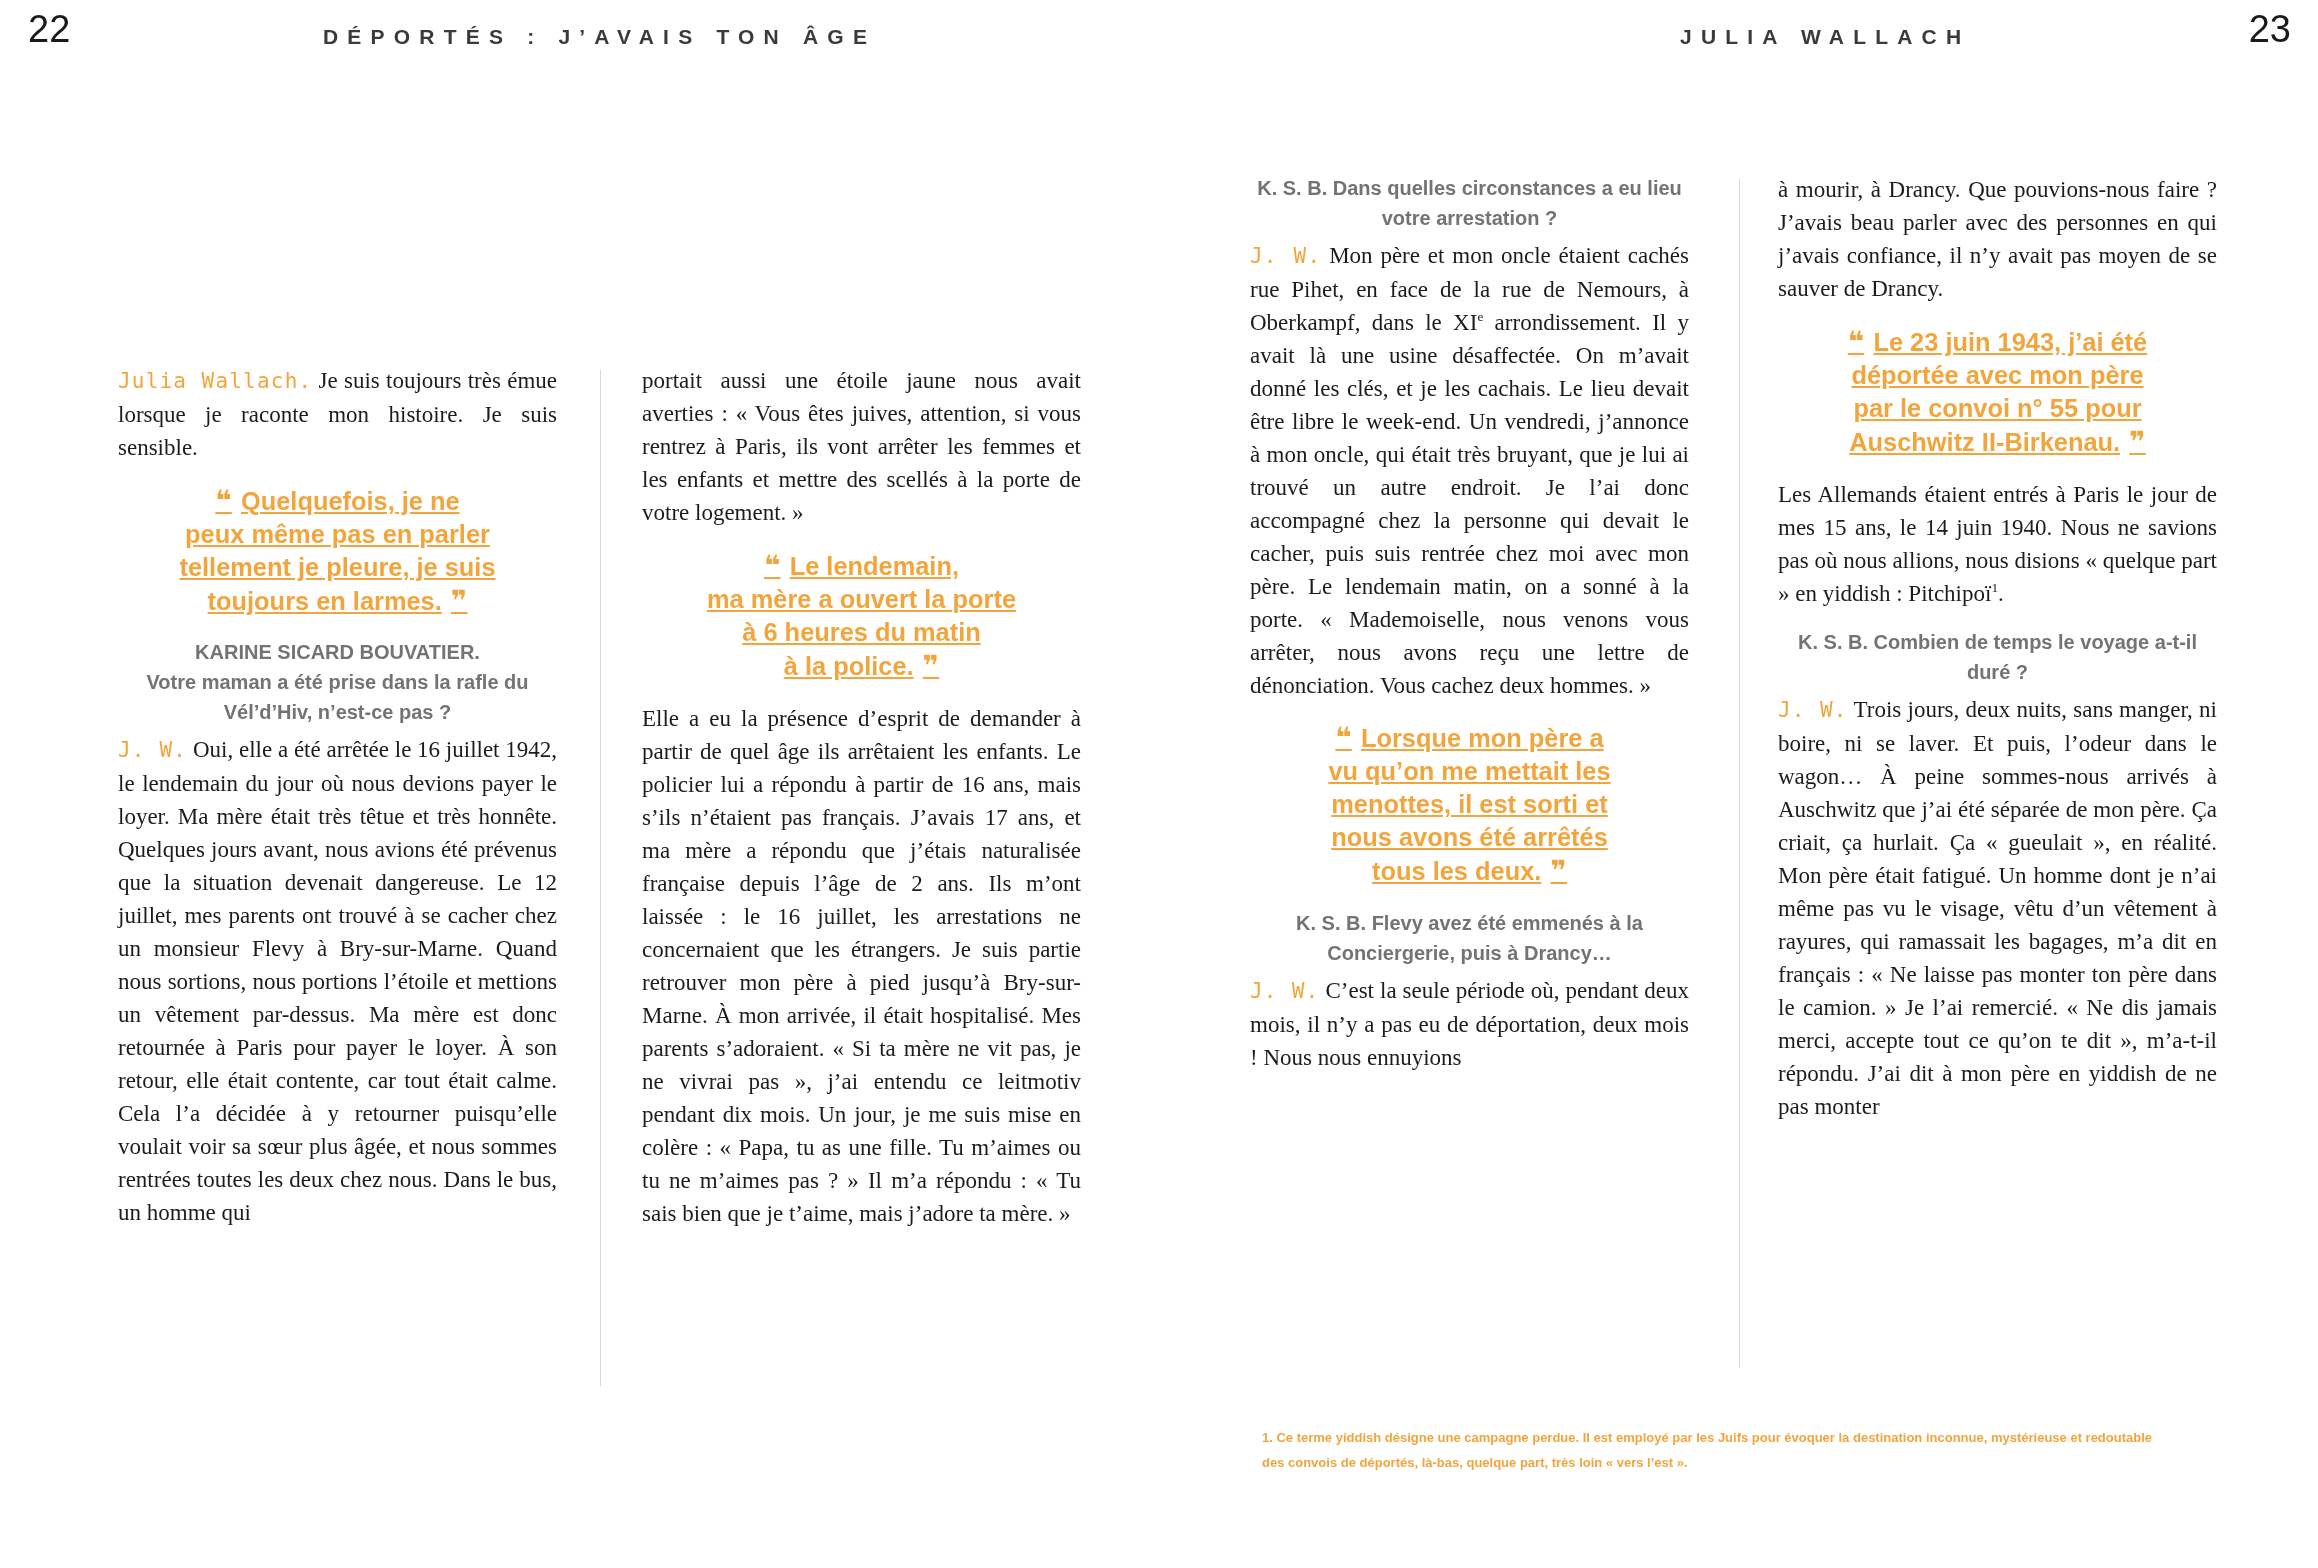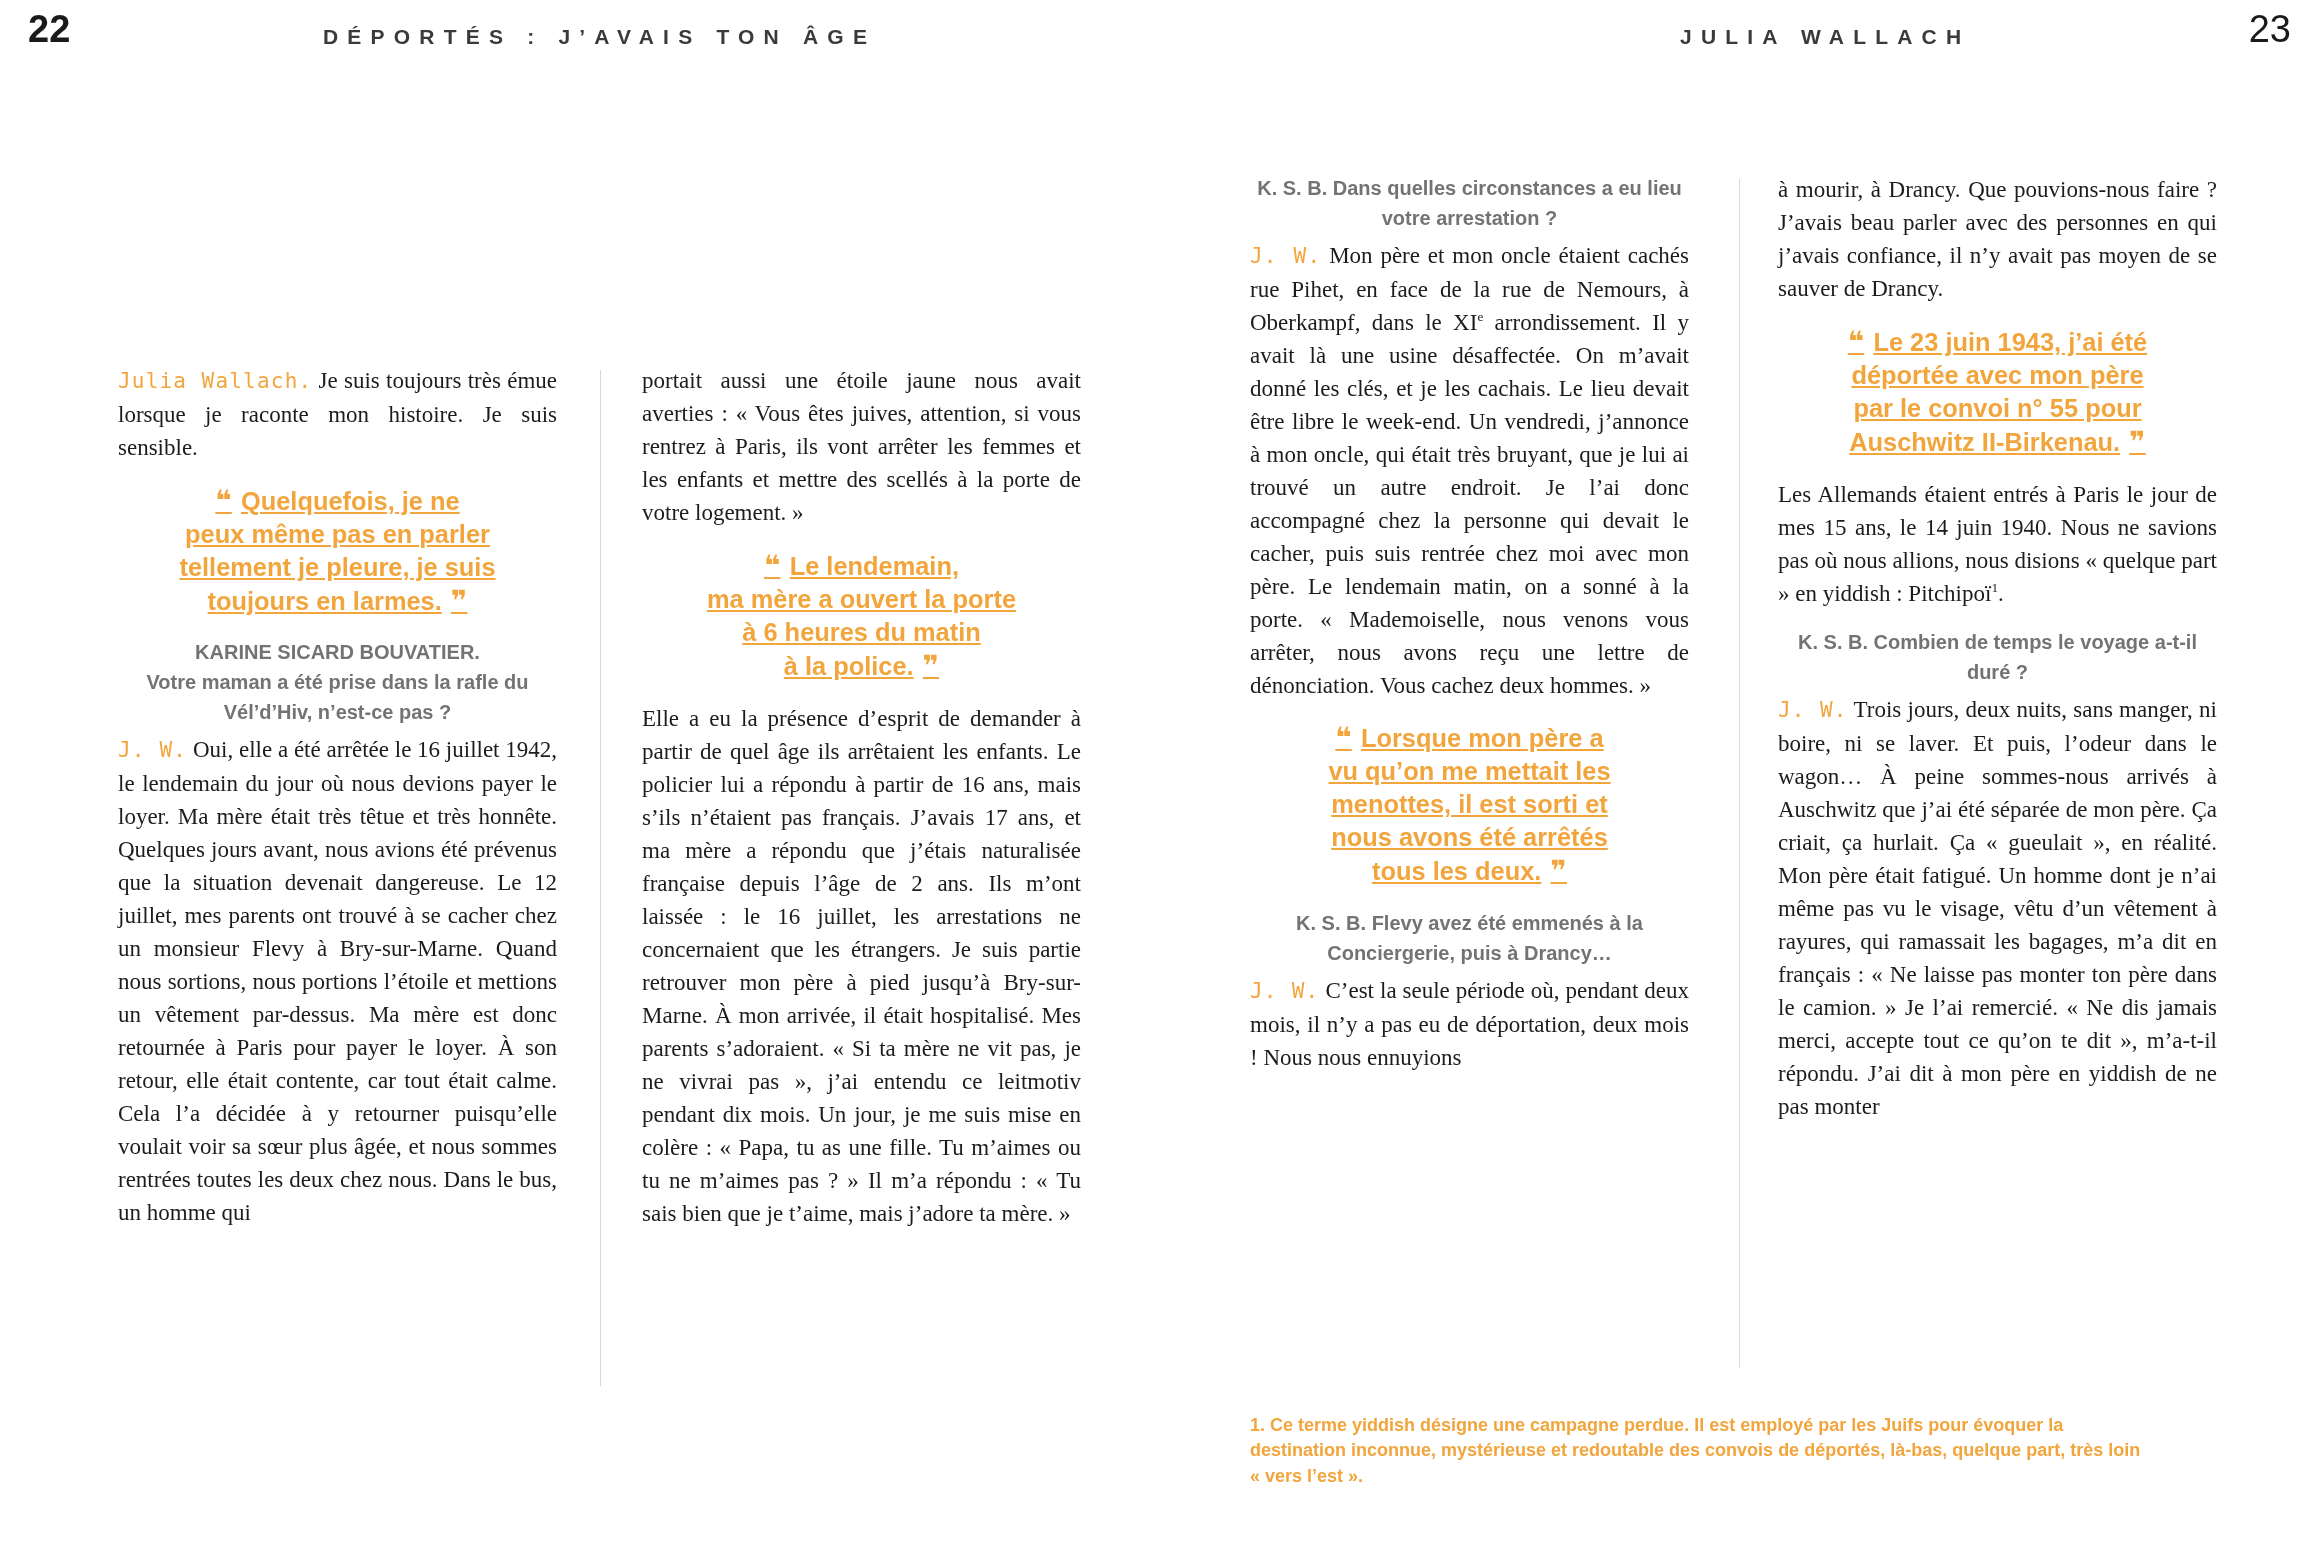--- a/index.html
+++ b/index.html
@@ -18,21 +18,21 @@
   }
   
   .page-num{
     position:absolute;
     top:8px;
     font-family:"Liberation Sans","DejaVu Sans",sans-serif;
     font-size:38px;
     font-weight:400;
     color:#1a1a1a;
   }
-  .page-num.left{left:28px;font-weight:bold;}
+  .page-num.left{left:28px;}
   .page-num.right{right:28px;text-align:right;}
   .running-title{
     position:absolute;
     top:25.4px;
     font-family:"Liberation Sans","DejaVu Sans",sans-serif;
     font-size:21px;
     font-weight:600;
     letter-spacing:9.2px;
     color:#3a3a3a;
     white-space:nowrap;
@@ -99,25 +99,25 @@
   .italic{}
   sup.sup{font-size:0.58em;vertical-align:super;line-height:0;}
   
   .footnote{
     position:absolute;
     left:1250px;
     top:1413px;
     width:904px;
     font-family:"Liberation Sans","DejaVu Sans",sans-serif;
     font-weight:700;
-    font-size:18px;
+    font-size:13px;
     line-height:25.4px;
     color:var(--accent);
     text-align:left;
-    margin:0;
+    margin:12px;
   }
 </style>
 </head>
 <body>
 
 <div class="spread">
 
   <div class="page-num left">22</div>
   <div class="running-title left">DÉPORTÉS : J’AVAIS TON ÂGE</div>
   <div class="running-title right">JULIA WALLACH</div>

